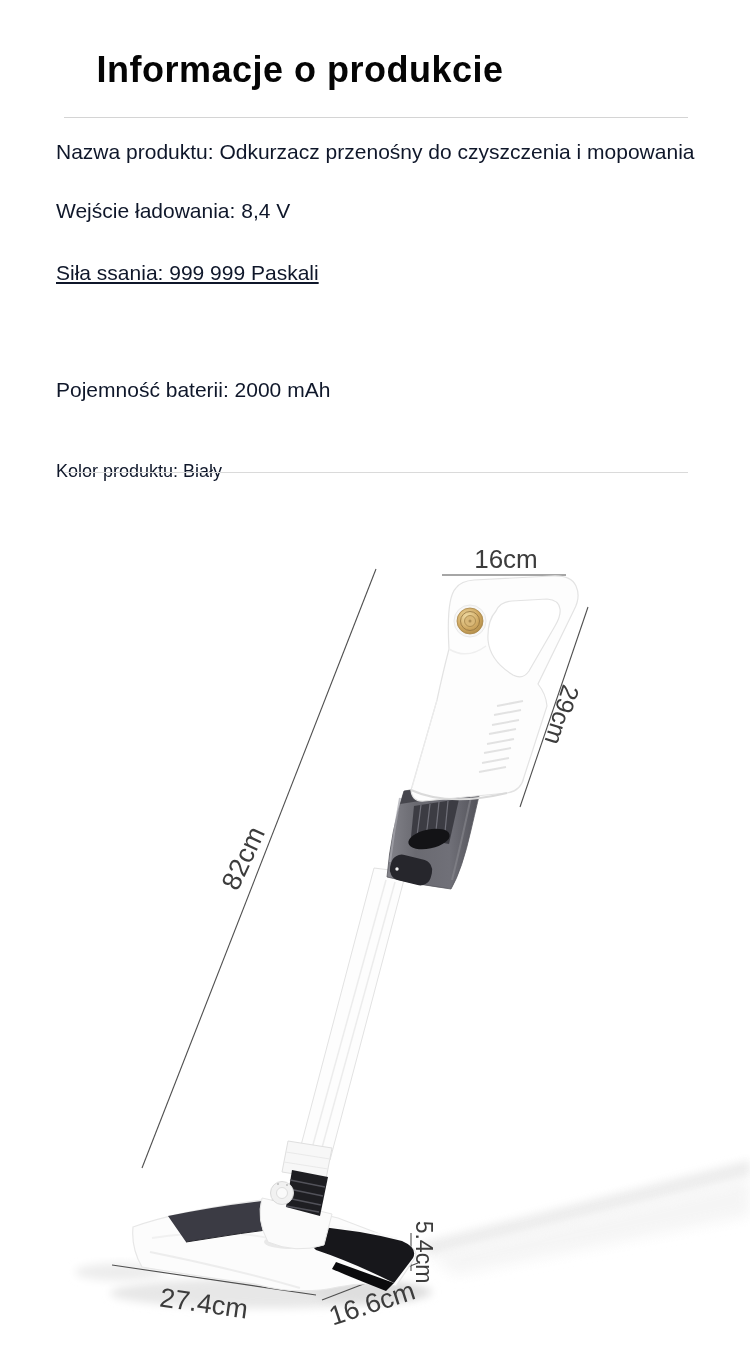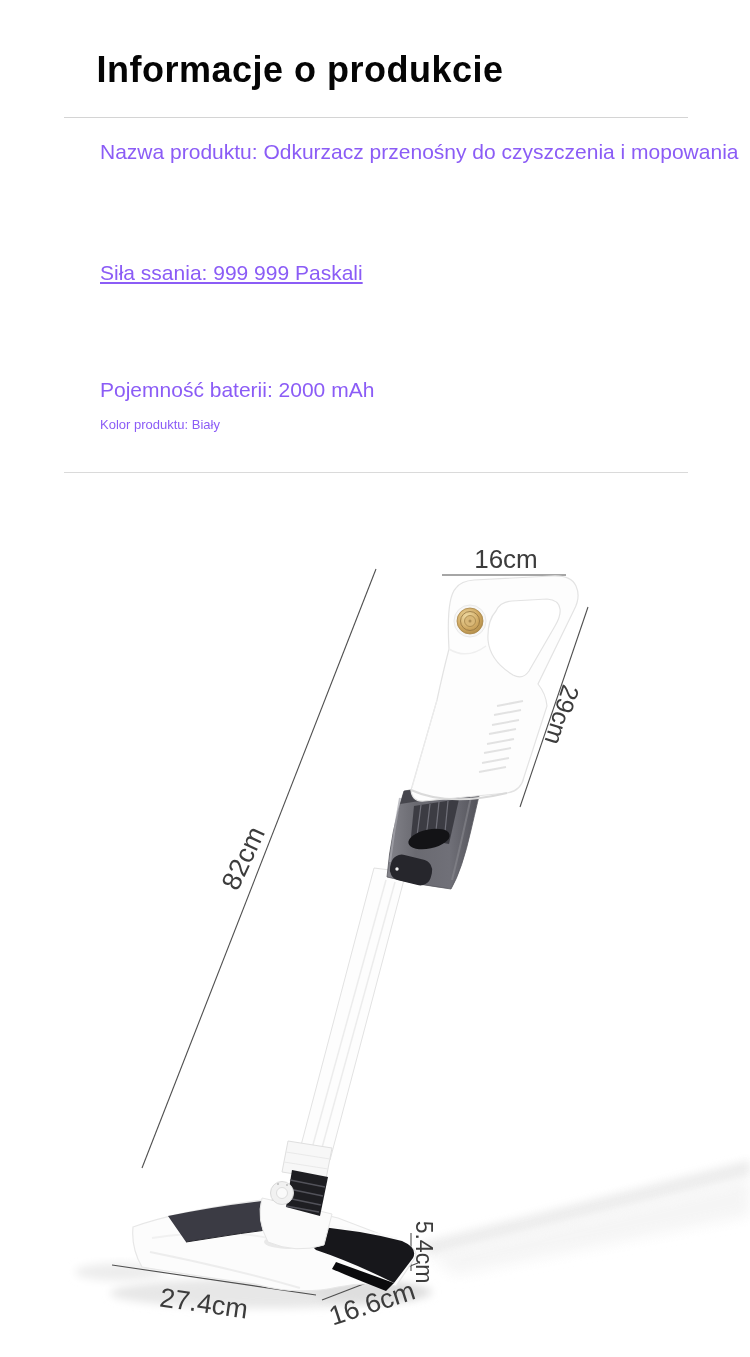--- a/index.html
+++ b/index.html
@@ -17,43 +17,44 @@
     font-size:36px;font-weight:700;color:#050505;letter-spacing:.5px;
   }
   .divider{
     position:absolute;left:64px;width:624px;height:1px;
     background:#d4d4d4;
   }
   .divider.top{top:117px;}
   .divider.bottom{top:472px;background:#dadada;}
   .spec{
     position:absolute;left:56px;white-space:nowrap;
-    font-size:21px;line-height:22px;color:#8b5cf6;margin-left:44px;
+    font-size:21px;line-height:22px;color:#0f172a;
   }
   .spec.s1{top:141px;}
   .spec.s2{top:200px;}
   .spec.s3{top:262px;text-decoration:underline;}
   .spec.s4{top:319px;}
   .spec.s5{top:379px;}
-  .spec.s6{top:414px;font-size:13px;}
+  .spec.s6{top:460px;font-size:18px;}
   .figure{position:absolute;top:480px;left:0;width:750px;height:877px;}
   svg text{
     font-family:"Liberation Sans", sans-serif;
     fill:#3c3c3c;
   }
 </style>
 </head>
 <body>
 
 <div class="canvas">
 
   <h1 class="page-title">Informacje o produkcie</h1>
   <div class="divider top"></div>
 
   <div class="spec s1">Nazwa produktu: Odkurzacz przenośny do czyszczenia i mopowania</div>
+  <div class="spec s2">Wejście ładowania: 8,4 V</div>
   <div class="spec s3">Siła ssania: 999 999 Paskali</div>
   <div class="spec s5">Pojemność baterii: 2000 mAh</div>
   <div class="spec s6">Kolor produktu: Biały</div>
 
   <div class="divider bottom"></div>
 
   <svg class="figure" viewBox="0 480 750 877" width="750" height="877" xmlns="http://www.w3.org/2000/svg">
     <defs>
       <linearGradient id="cupG" x1="0" y1="0" x2="1" y2="0">
         <stop offset="0" stop-color="#84848b"></stop>

